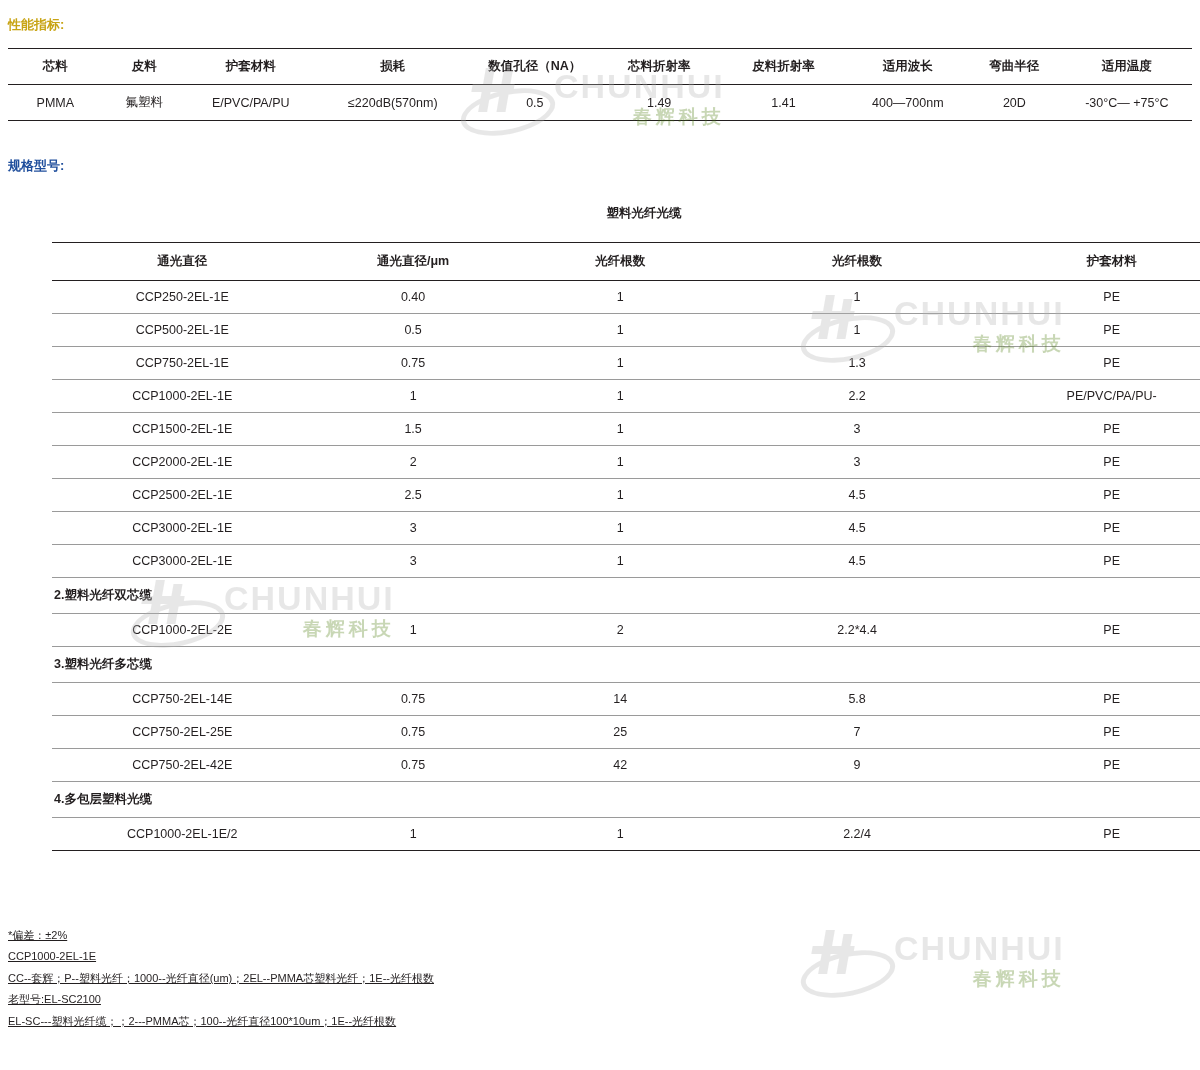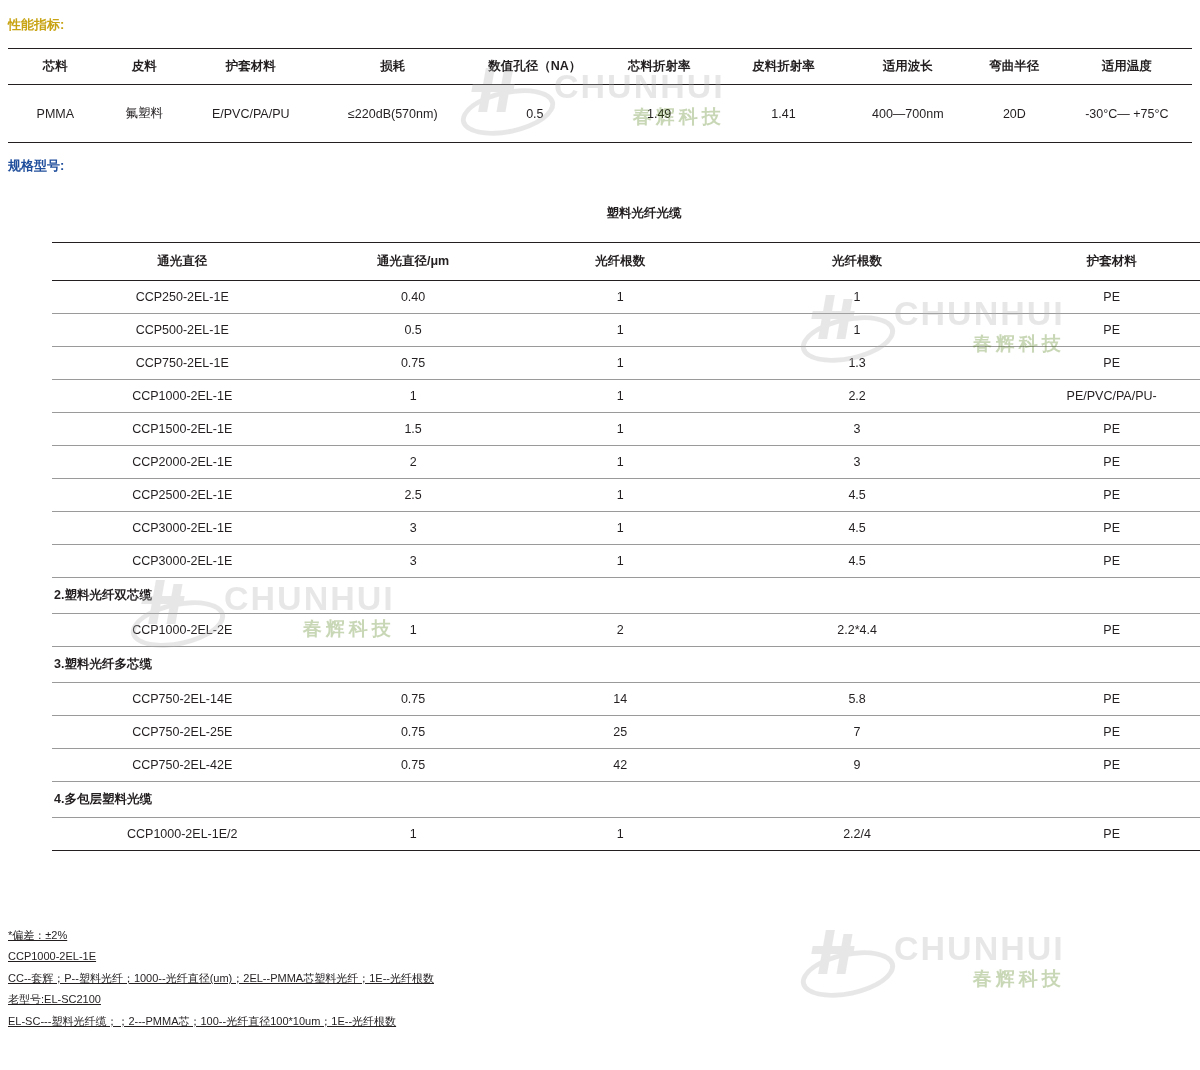--- a/index.html
+++ b/index.html
@@ -117,21 +117,21 @@
     font-weight: bold;
     font-size: 12.5px;
     padding: 9px 2px;
     text-align: center;
     border-top: 1.6px solid #231f20;
     border-bottom: 0.8px solid #231f20;
     white-space: nowrap;
     margin-top: 19px;
   }
   .spec-table td {
-    padding: 20px 2px;
+    padding: 9px 2px;
     text-align: center;
     border-bottom: 1.6px solid #231f20;
     font-size: 12.5px;
     white-space: nowrap;
   }
 
   .model-wrap {
     position: absolute;
     left: 8px;
     top: 205px;

